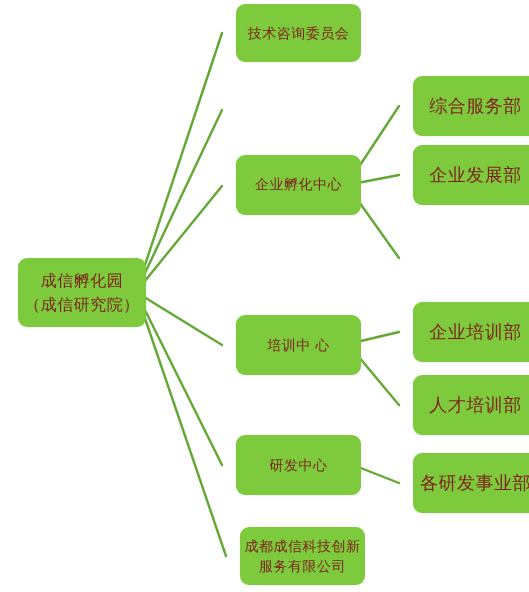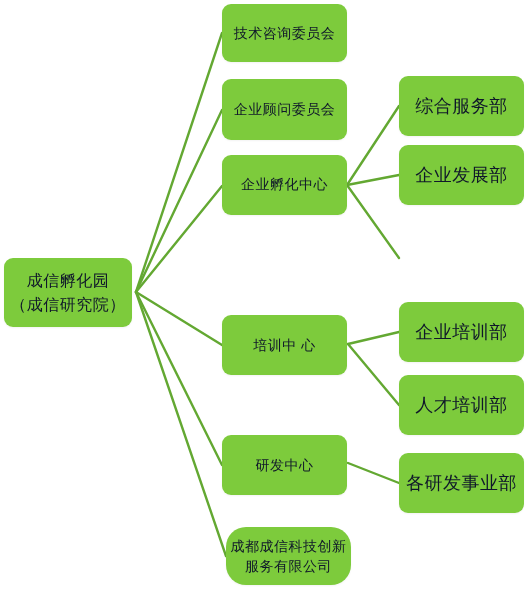--- a/index.html
+++ b/index.html
@@ -24,25 +24,26 @@
     pointer-events: none;
   }
   .node {
     position: absolute;
     background: #7DCB3C;
     border-radius: 9px;
     display: flex;
     flex-direction: column;
     align-items: center;
     justify-content: center;
-    color: #0f172a;
+    color: #7f1d1d;
     line-height: 1.45;
     letter-spacing: 0.5px;
     z-index: 3;
     box-shadow: 0 1px 2px rgba(0,0,0,0.05);
+    margin-left: 14px;
   }
   .node .line-txt { display: block; white-space: nowrap; }
   .node-root { font-size: 16px; }
   .node-l1 { font-size: 14px; }
   .node-l2 { font-size: 18px; }
   .node-company { font-size: 14px; }
 </style>
 </head>
 <body>
 
@@ -70,37 +71,34 @@
 
   <div class="node node-root" style="left:4px; top:258px; width:128px; height:69px;">
     <span class="line-txt">成信孵化园</span>
     <span class="line-txt">（成信研究院）</span>
   </div>
 
   <div class="node node-l1" style="left:222px; top:4px; width:125px; height:58px;">
     <span class="line-txt">技术咨询委员会</span>
   </div>
 
-  <div class="node node-l1" style="left:222px; top:79px; width:125px; height:61px;">
-    <span class="line-txt">企业顾问委员会</span>
-  </div>
 
   <div class="node node-l1" style="left:222px; top:155px; width:125px; height:60px;font-family:Liberation Serif, serif;">
     <span class="line-txt">企业孵化中心</span>
   </div>
 
   <div class="node node-l1" style="left:222px; top:435px; width:125px; height:60px;">
     <span class="line-txt">研发中心</span>
   </div>
 
   <div class="node node-l1" style="left:222px; top:315px; width:125px; height:60px;">
     <span class="line-txt">培训中 心</span>
   </div>
 
-  <div class="node node-company" style="left:226px; top:527px; width:125px; height:58px;border-radius:20px;">
+  <div class="node node-company" style="left:226px; top:527px; width:125px; height:58px;">
     <span class="line-txt">成都成信科技创新</span>
     <span class="line-txt">服务有限公司</span>
   </div>
 
   <div class="node node-l2" style="left:399px; top:76px; width:125px; height:60px;">
     <span class="line-txt">综合服务部</span>
   </div>
 
   <div class="node node-l2" style="left:399px; top:145px; width:125px; height:60px;">
     <span class="line-txt">企业发展部</span>

